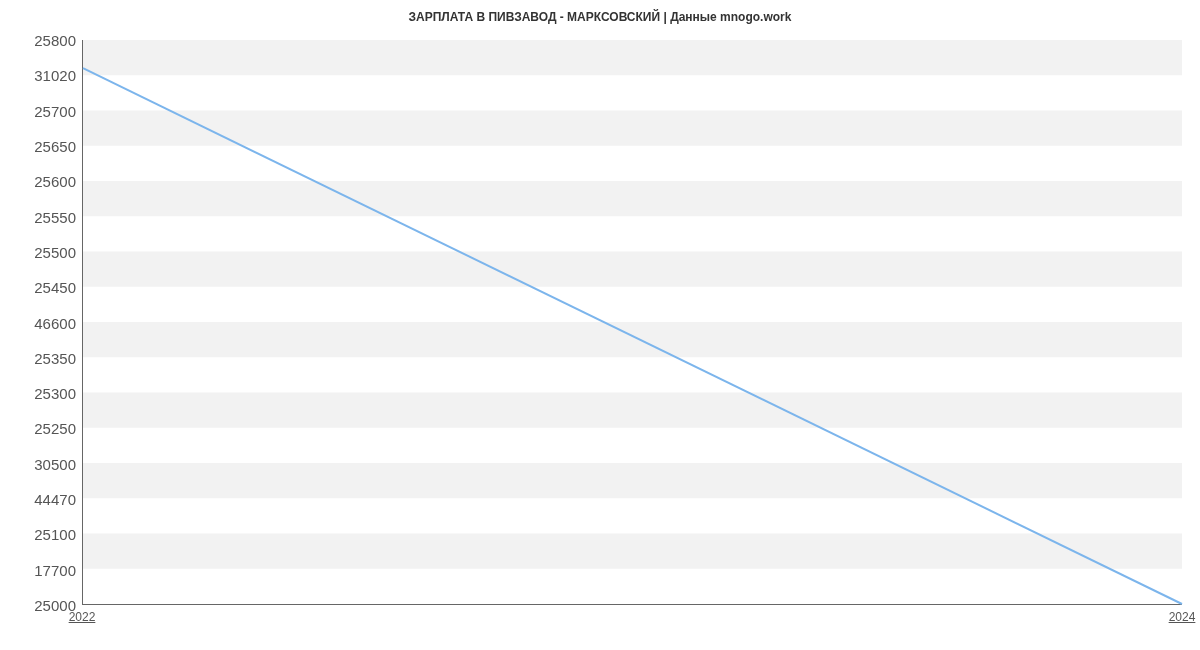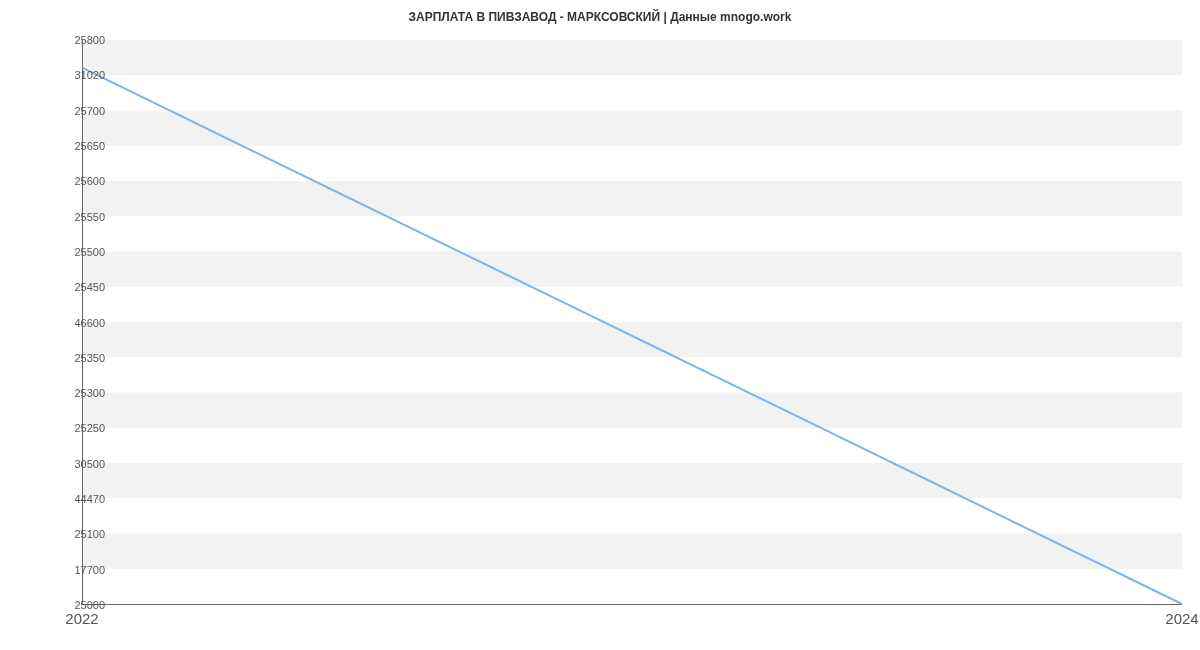--- a/index.html
+++ b/index.html
@@ -31,32 +31,33 @@
       position: absolute;
       left: 82px;
       top: 40px;
       width: 1100px;
       height: 565px;
       border-left: 1px solid #666;
       border-bottom: 1px solid #666;
     }
     .y-tick-label {
       position: absolute;
-      right: 1095px;
-      font-size: 11px;
+      right: 1124px;
+      font-size: 15px;
       color: #555;
       text-align: right;
       transform: translateY(-50%);
     }
     .x-tick-label {
       position: absolute;
       top: 610px;
-      font-size: 15px;
+      font-size: 12px;
       color: #555;
       transform: translateX(-50%);
+      text-decoration: underline;
     }
     .line-svg {
       position: absolute;
       left: 0;
       top: 0;
       width: 100%;
       height: 100%;
       overflow: visible;
     }
     .data-line {

